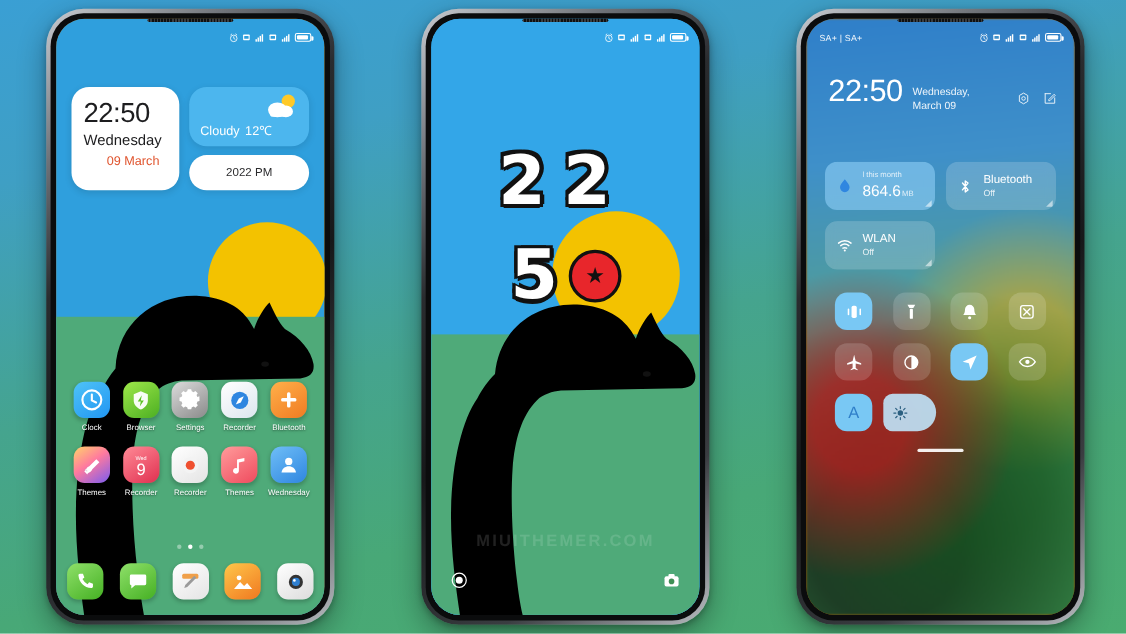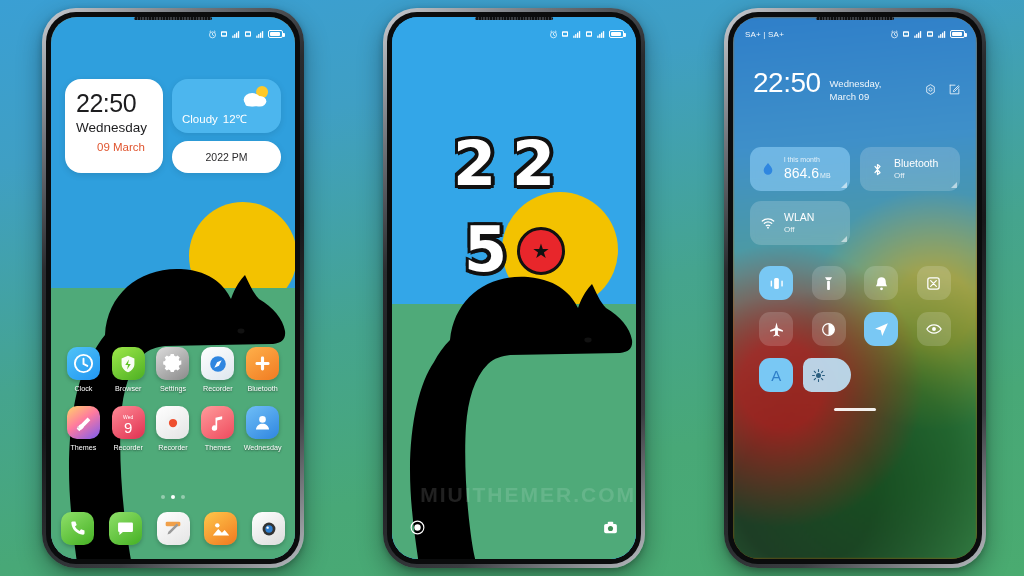--- a/index.html
+++ b/index.html
@@ -202,22 +202,22 @@
     left: 0; right: 0; top: 292px;
     text-align: center;
     font-size: 12.5px;
     color: #fff;
     z-index: 14;
     text-shadow: 0 1px 2px rgba(0,0,0,.25);
   }
   .watermark {
     position: absolute;
     left: 0; right: 0; top: 466px;
-    text-align: right;
-    font-size: 21px; font-weight: bold;
+    text-align: center;
+    font-size: 15px; font-weight: bold;
     letter-spacing: 2px;
     color: rgba(255,255,255,.13);
     z-index: 11;
   }
   .lock-bottom {
     position: absolute;
     left: 16px; right: 16px; bottom: 22px;
     display: flex; justify-content: space-between;
     z-index: 14;
   }

